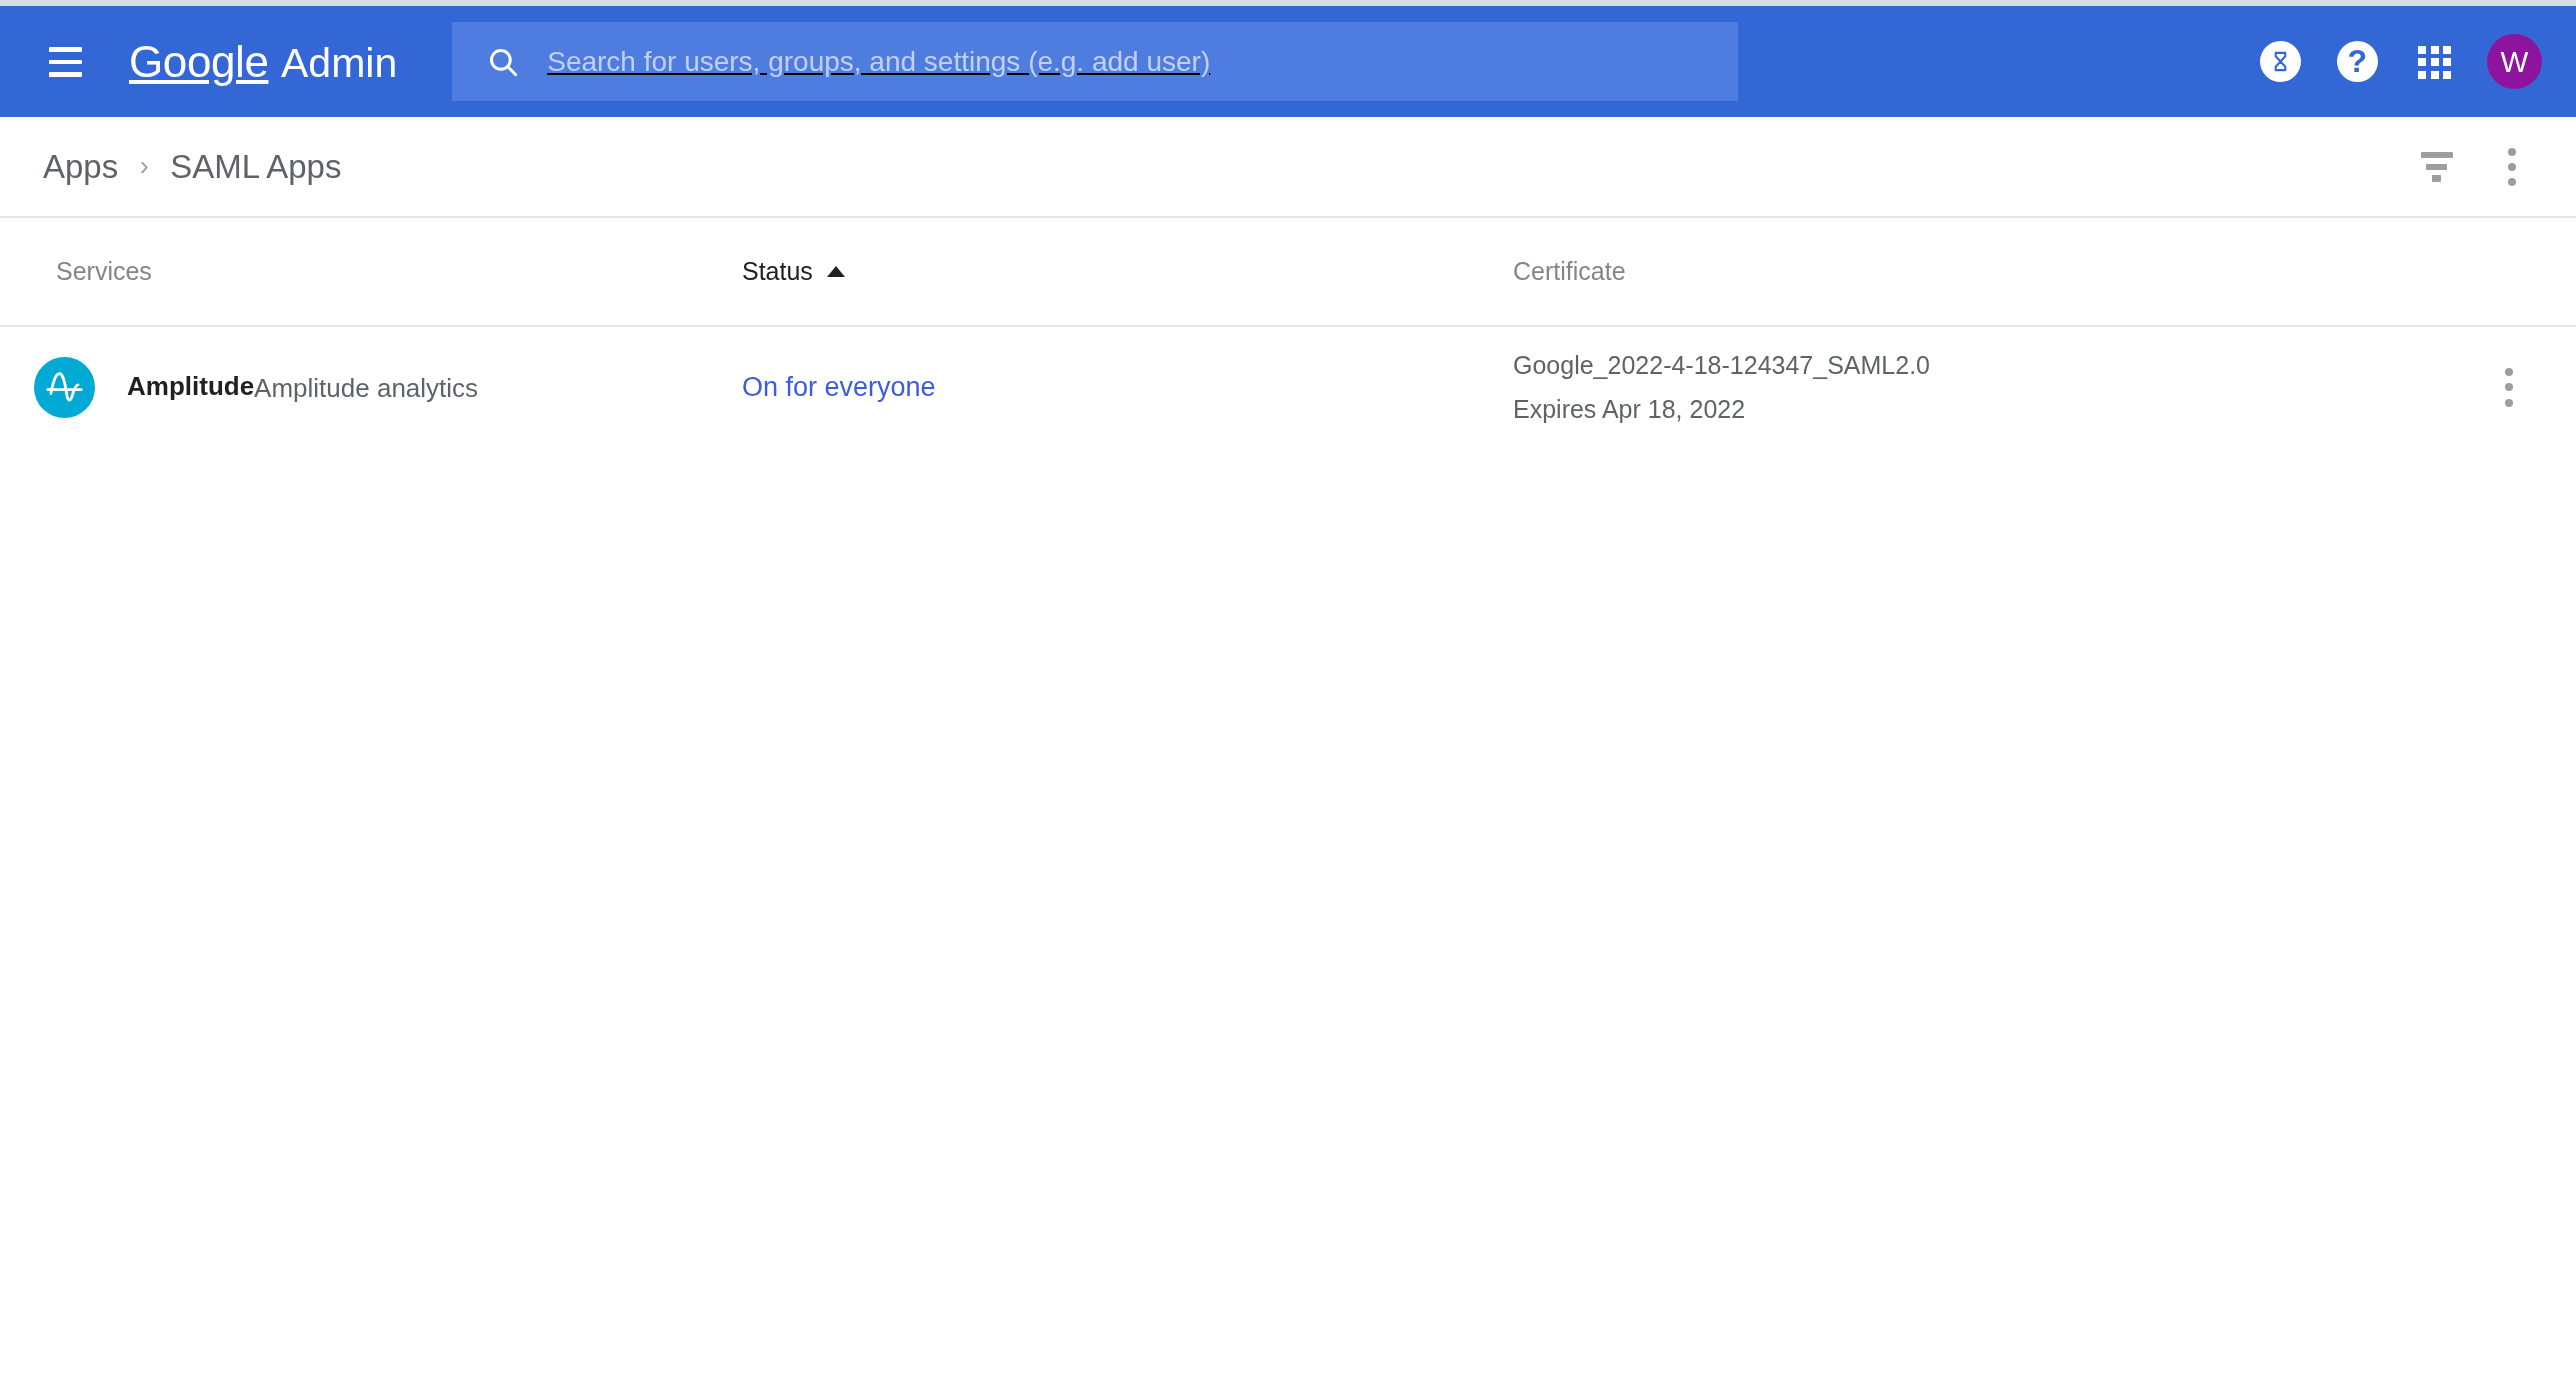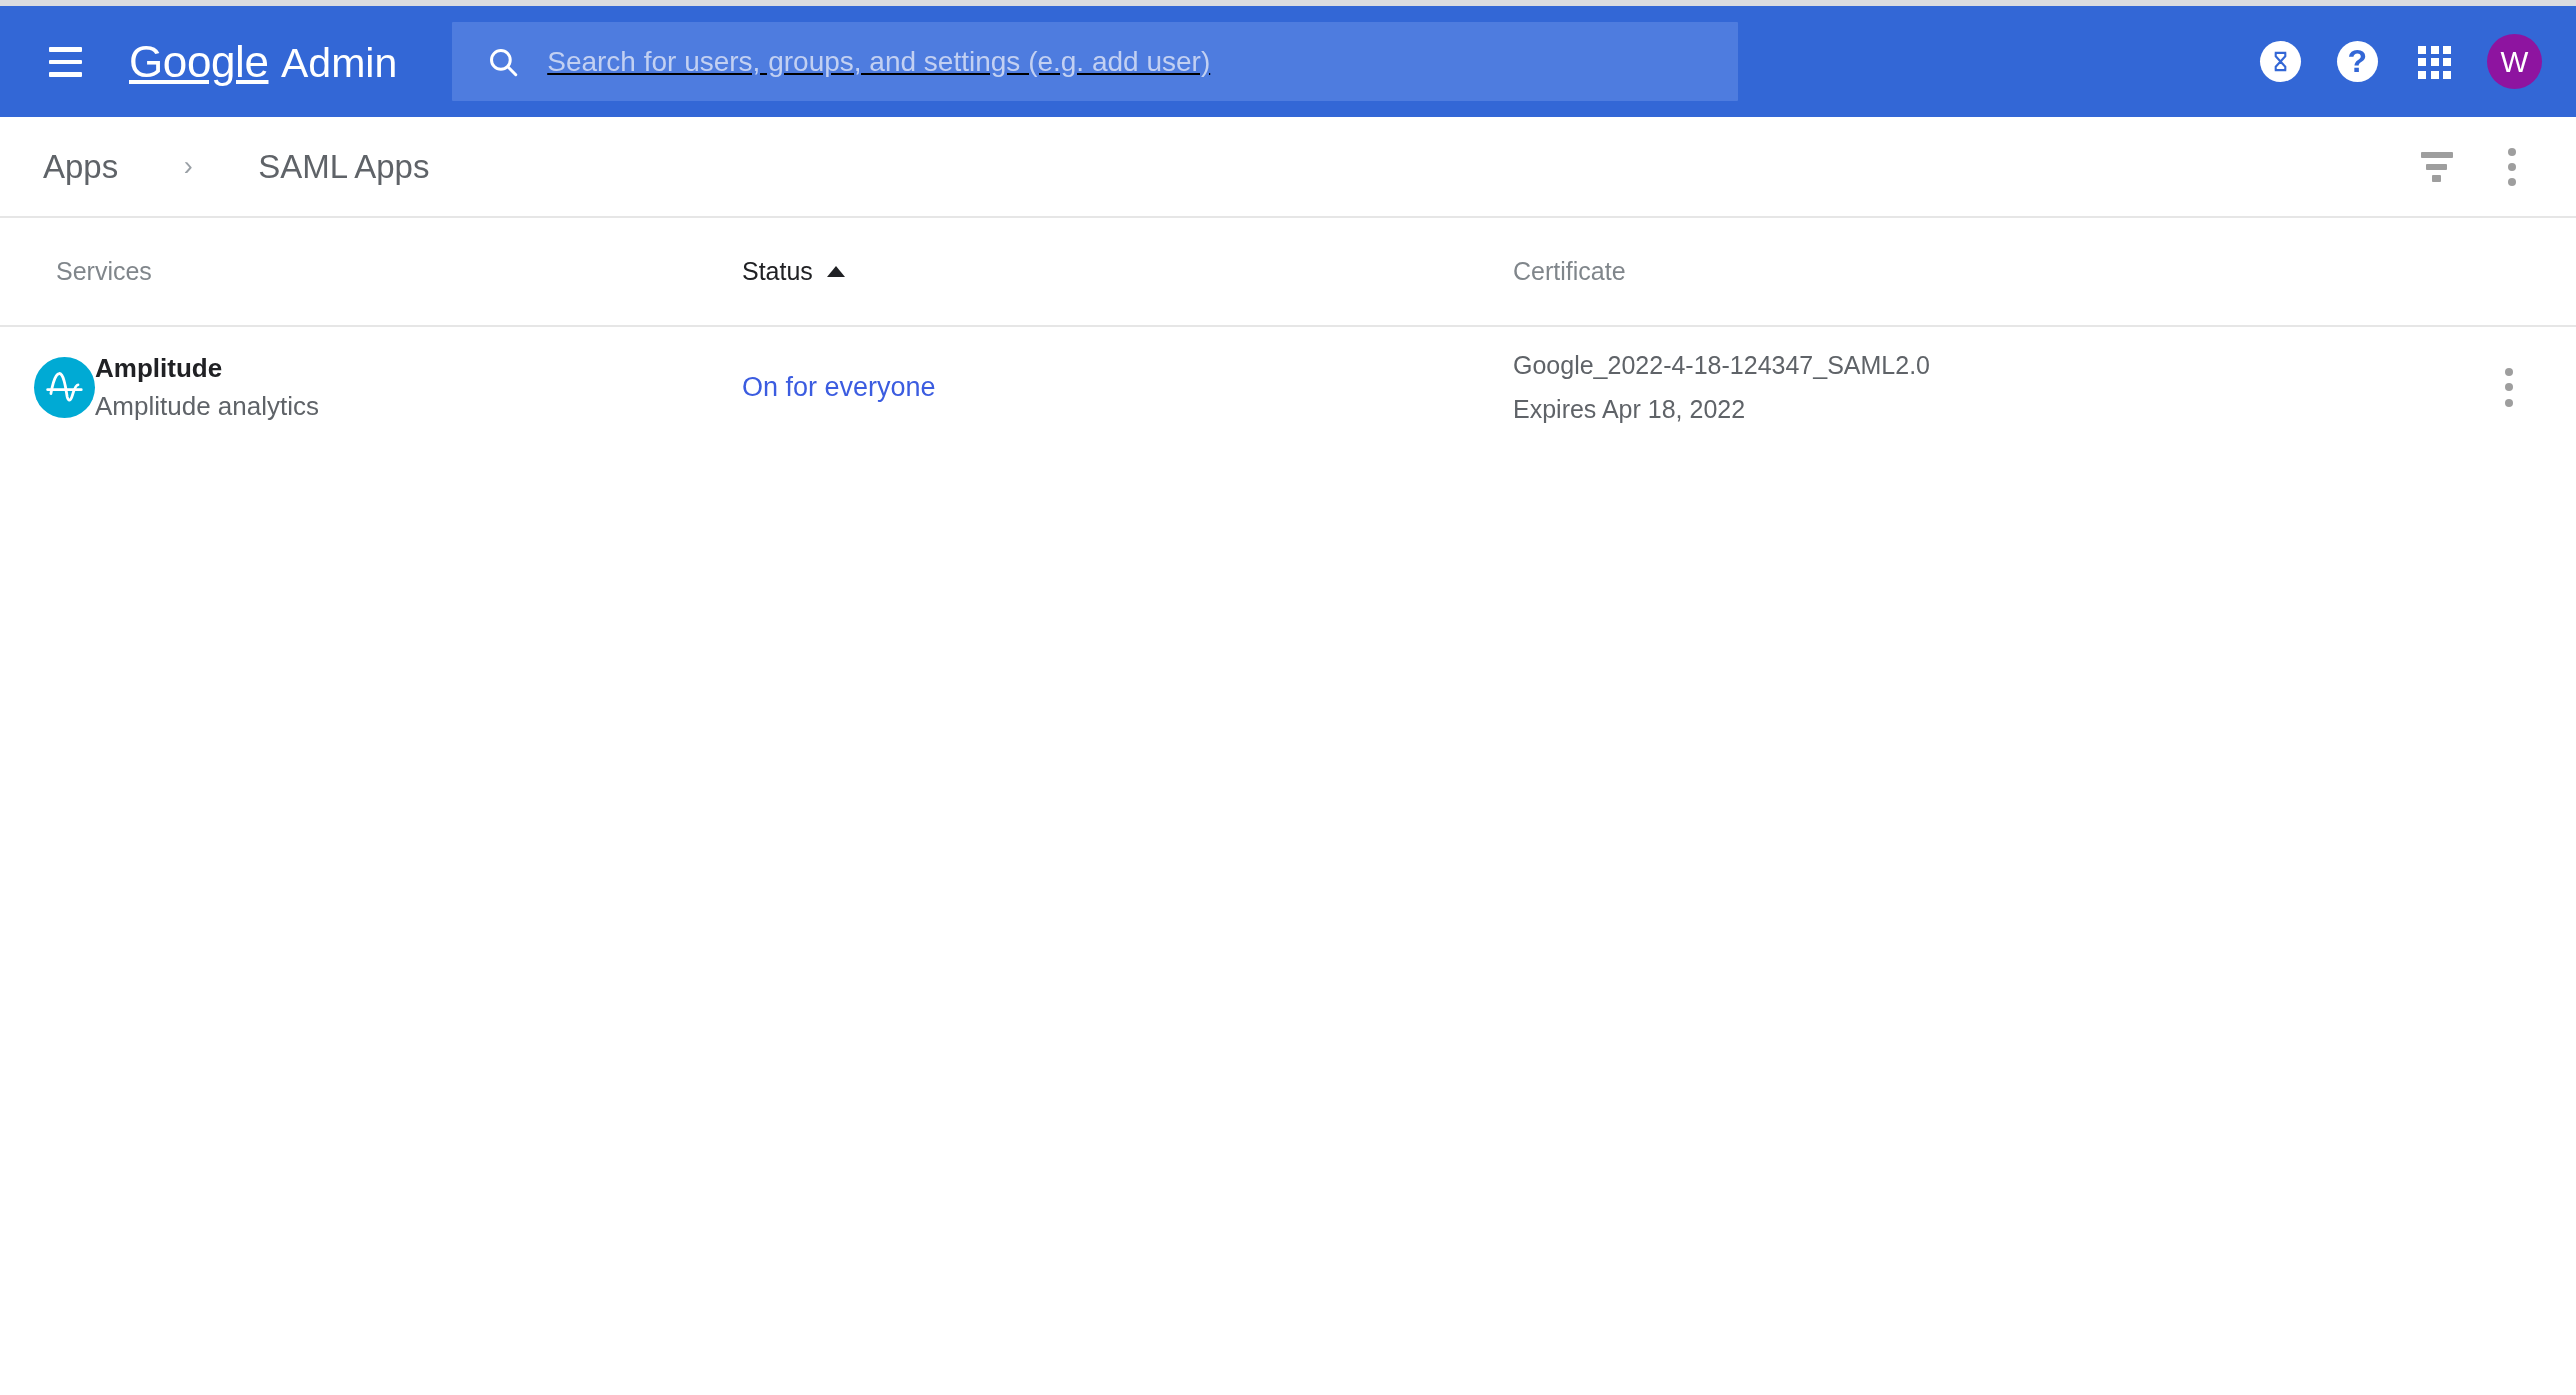--- a/index.html
+++ b/index.html
@@ -176,21 +176,20 @@
     height: 99px;
     display: flex;
     align-items: center;
     position: relative;
     background: #ffffff;
   }
   .breadcrumb {
     margin-left: 43px;
     display: flex;
     align-items: center;
-    gap: 44px;
   }
   .crumb {
     font-size: 33px;
     color: #5f6368;
     cursor: pointer;
   }
   .crumb.current {
     color: #5f6368;
     cursor: default;
   }
@@ -302,22 +301,22 @@
     width: 61px;
     height: 61px;
     border-radius: 50%;
     background: #00aad4;
     display: flex;
     align-items: center;
     justify-content: center;
     flex: none;
   }
   .service-text {
-    display: flex;
-    flex-direction: column;
+    margin-left: 32px;
+    display: flex;
     justify-content: center;
   }
   .service-name {
     font-size: 26px;
     color: #202124;
     font-weight: bold;
     line-height: 1.35;
   }
   .service-desc {
     font-size: 26px;

